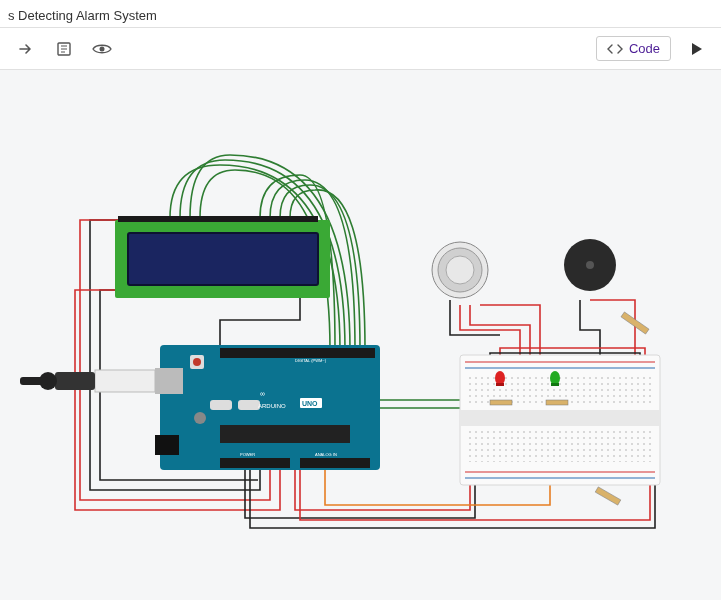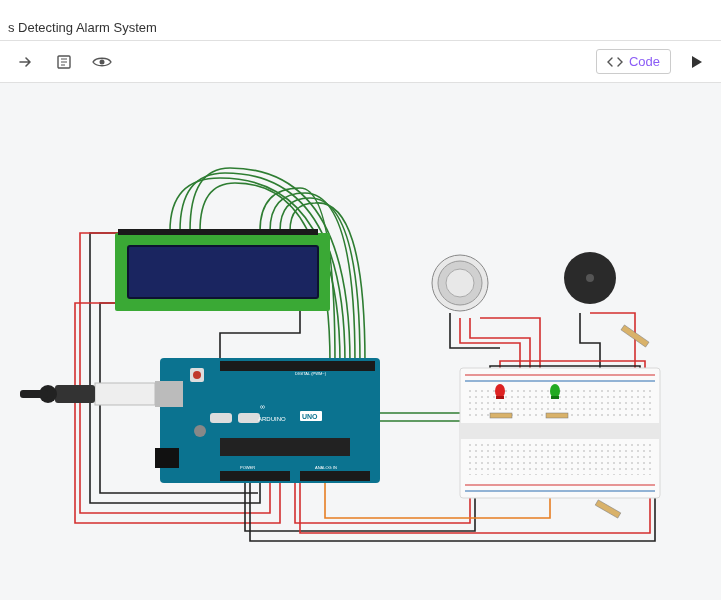--- a/index.html
+++ b/index.html
@@ -1,21 +1,21 @@
 <!DOCTYPE html>
 <html><head>
 <meta charset="utf-8">
 <style>
 *{margin:0;padding:0;box-sizing:border-box;font-family:Arial,Helvetica,sans-serif}
 body{background:#fff;width:721px;height:600px;overflow:hidden;position:relative}
-.titlebar{height:28px;padding:20px 8px;font-size:13px;color:#333;border-bottom:1px solid #e0e0e0}
+.titlebar{height:28px;padding:8px 8px;font-size:13px;color:#333;border-bottom:1px solid #e0e0e0}
 .toolbar{height:42px;background:#fff;border-bottom:1px solid #e0e0e0;display:flex;align-items:center;padding:0 8px;gap:2px}
 .tool-btn{width:36px;height:32px;display:flex;align-items:center;justify-content:center;border-radius:3px;cursor:pointer;color:#555}
 .spacer{flex:1}
-.code-btn{display:flex;align-items:center;gap:6px;padding:4px 10px;border:1px solid #ccc;border-radius:3px;font-size:13px;color:#8b5cf6;cursor:pointer}
+.code-btn{display:flex;align-items:center;gap:6px;padding:4px 10px;border:1px solid #ccc;border-radius:3px;font-size:13px;color:#4c1d95;cursor:pointer}
 .run-btn{width:34px;height:32px;display:flex;align-items:center;justify-content:center;cursor:pointer;color:#333;margin-left:6px}
 .canvas{position:relative;width:721px;height:530px;background:#f5f6f7}
 svg.diagram{position:absolute;top:0;left:0}
 .lcd-body{fill:#3aa935}
 .lcd-screen{fill:#1a2560;stroke:#0c1330;stroke-width:2}
 .arduino-body{fill:#0b7390}
 .chip{fill:#222}
 .breadboard{fill:#fafafa;stroke:#d8d8d8;stroke-width:1}
 .breadboard-center{fill:#e8e8e8}
 .piezo{fill:#2a2a2a}

